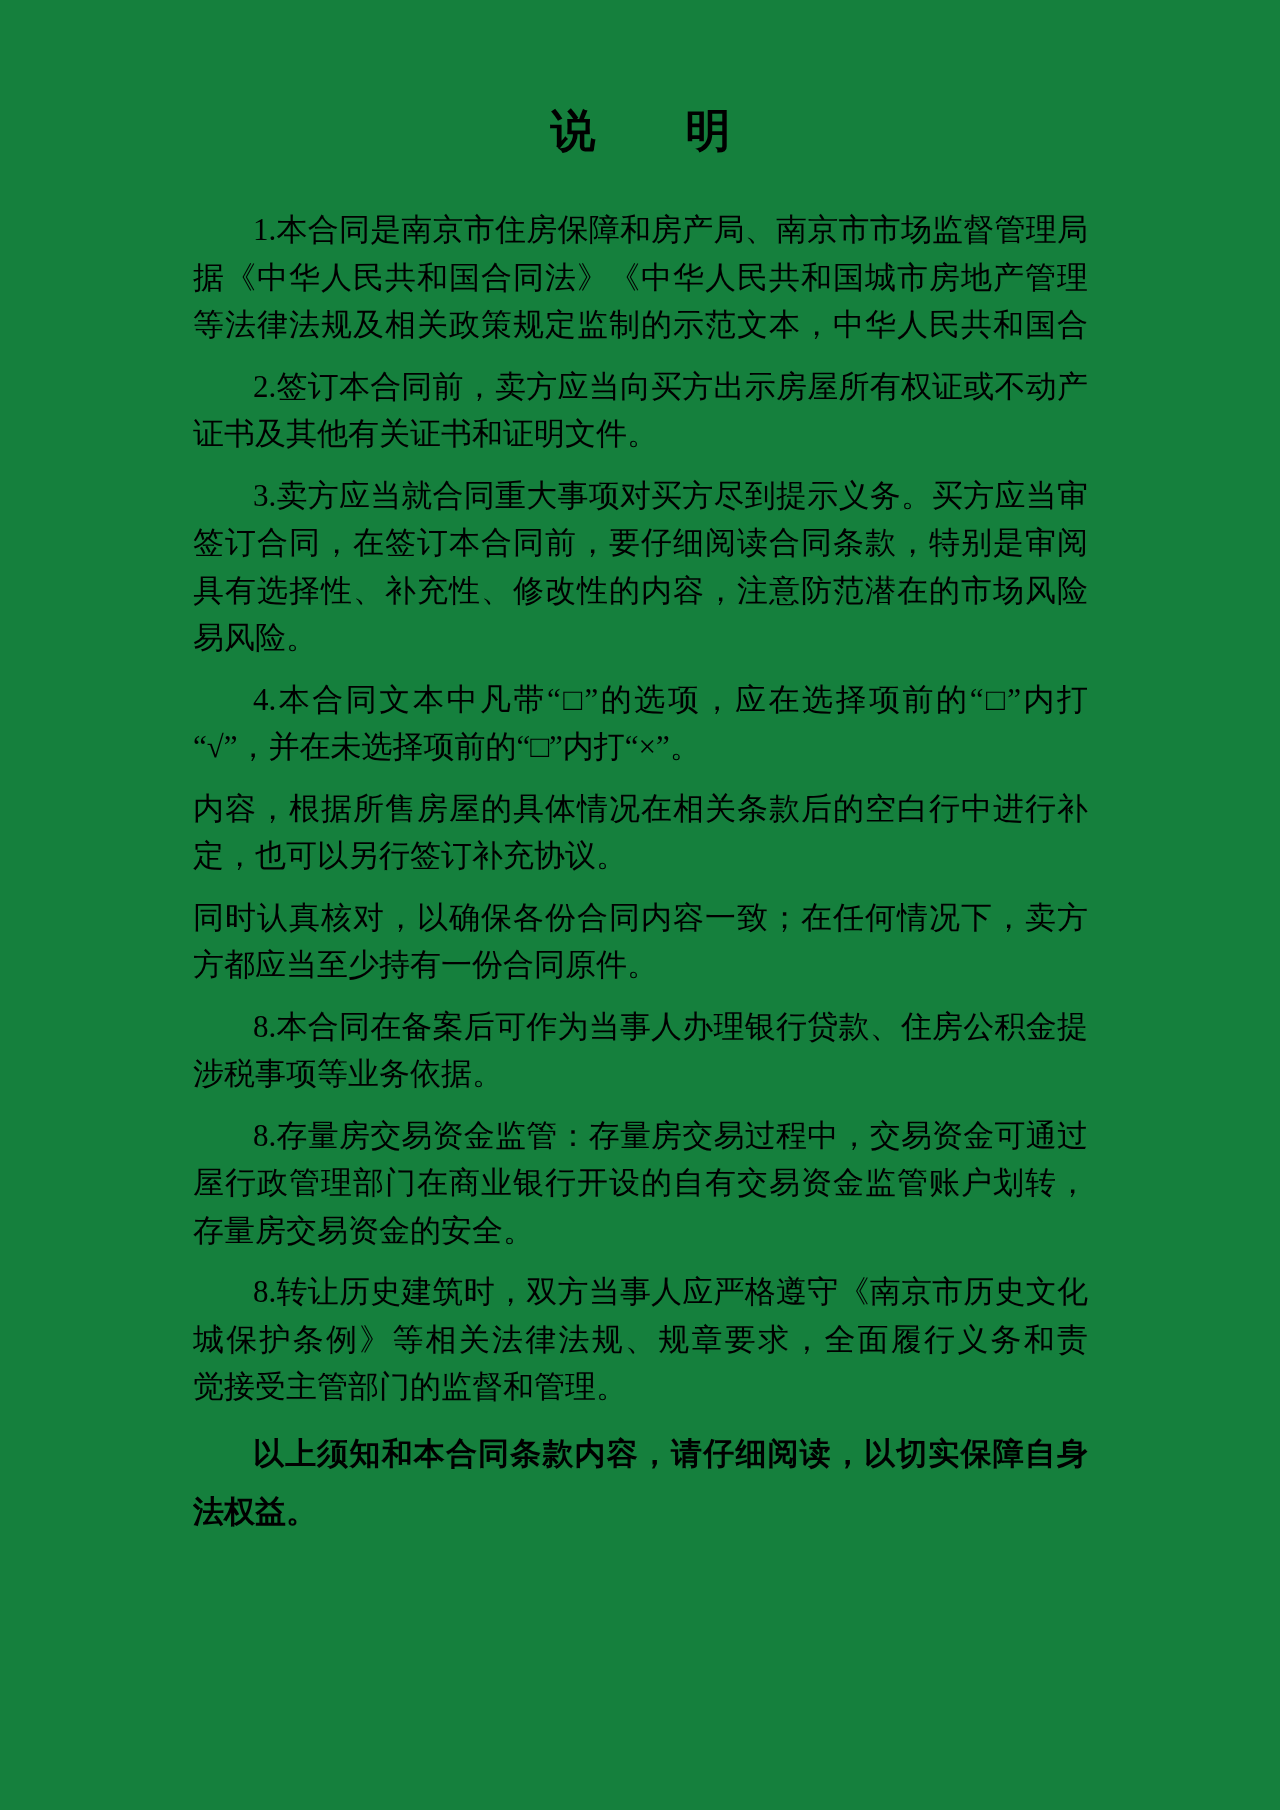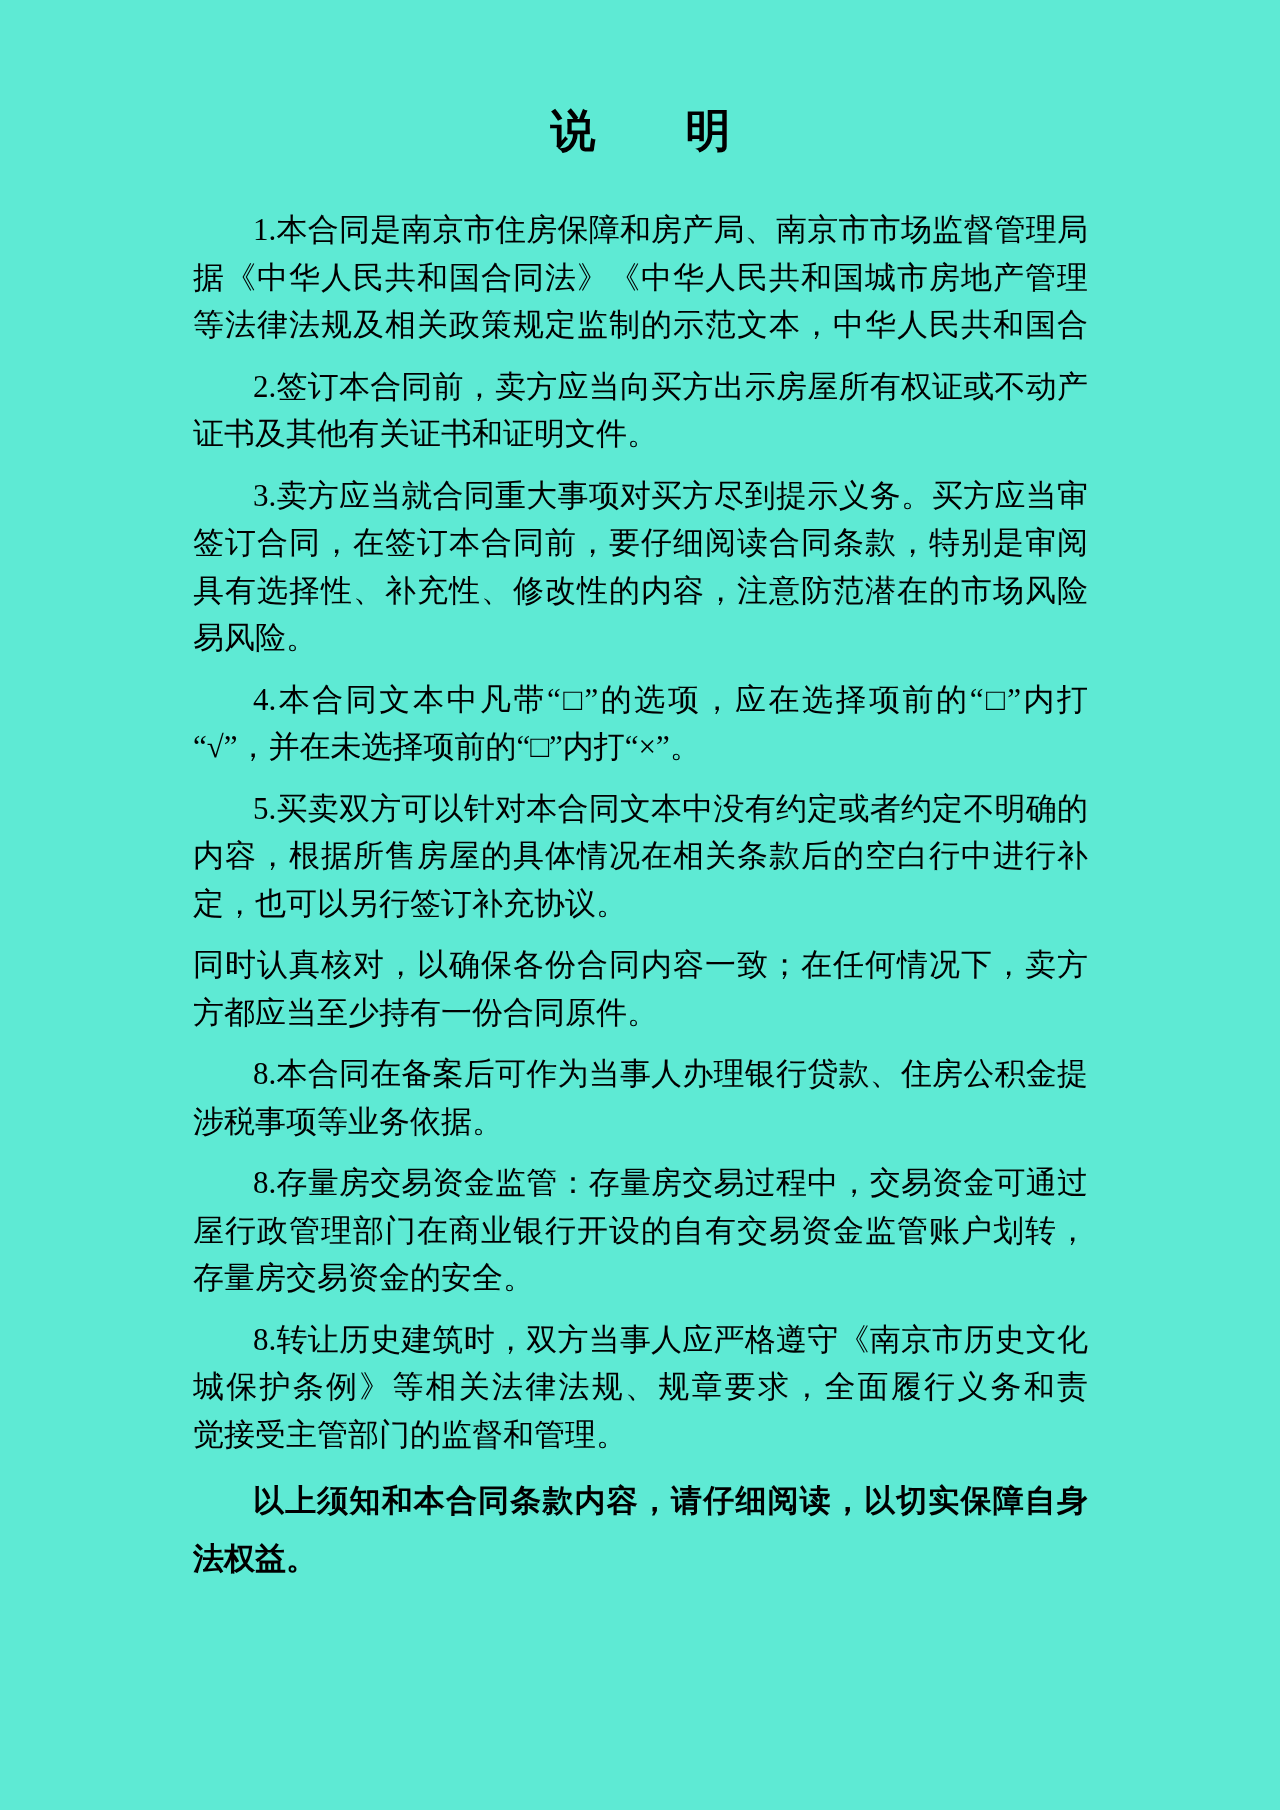--- a/index.html
+++ b/index.html
@@ -5,21 +5,21 @@
 <style>
   html, body {
     margin: 0;
     padding: 0;
     background: #ffffff;
   }
   .page {
     position: relative;
     width: 1280px;
     height: 1810px;
-    background: #5eead4;
+    background: #15803d;
     overflow: hidden;
     color: #000000;
   }
   .content {
     position: absolute;
     left: 193px;
     top: 102px;
     width: 895px;
   }
   .doc-title {
@@ -86,21 +86,20 @@
           <div class="line first">3.卖方应当就合同重大事项对买方尽到提示义务。买方应当审慎</div>
           <div class="line">签订合同，在签订本合同前，要仔细阅读合同条款，特别是审阅其中</div>
           <div class="line">具有选择性、补充性、修改性的内容，注意防范潜在的市场风险和交</div>
           <div class="line end">易风险。</div>
         </div>
         <div class="para">
           <div class="line first">4.本合同文本中凡带“□”的选项，应在选择项前的“□”内打</div>
           <div class="line end">“√”，并在未选择项前的“□”内打“×”。</div>
         </div>
         <div class="para">
-          <div class="line first">5.买卖双方可以针对本合同文本中没有约定或者约定不明确的</div>
           <div class="line">内容，根据所售房屋的具体情况在相关条款后的空白行中进行补充约</div>
           <div class="line end">定，也可以另行签订补充协议。</div>
         </div>
         <div class="para">
           <div class="line">同时认真核对，以确保各份合同内容一致；在任何情况下，卖方和买</div>
           <div class="line end">方都应当至少持有一份合同原件。</div>
         </div>
         <div class="para">
           <div class="line first">8.本合同在备案后可作为当事人办理银行贷款、住房公积金提取、</div>
           <div class="line end">涉税事项等业务依据。</div>

